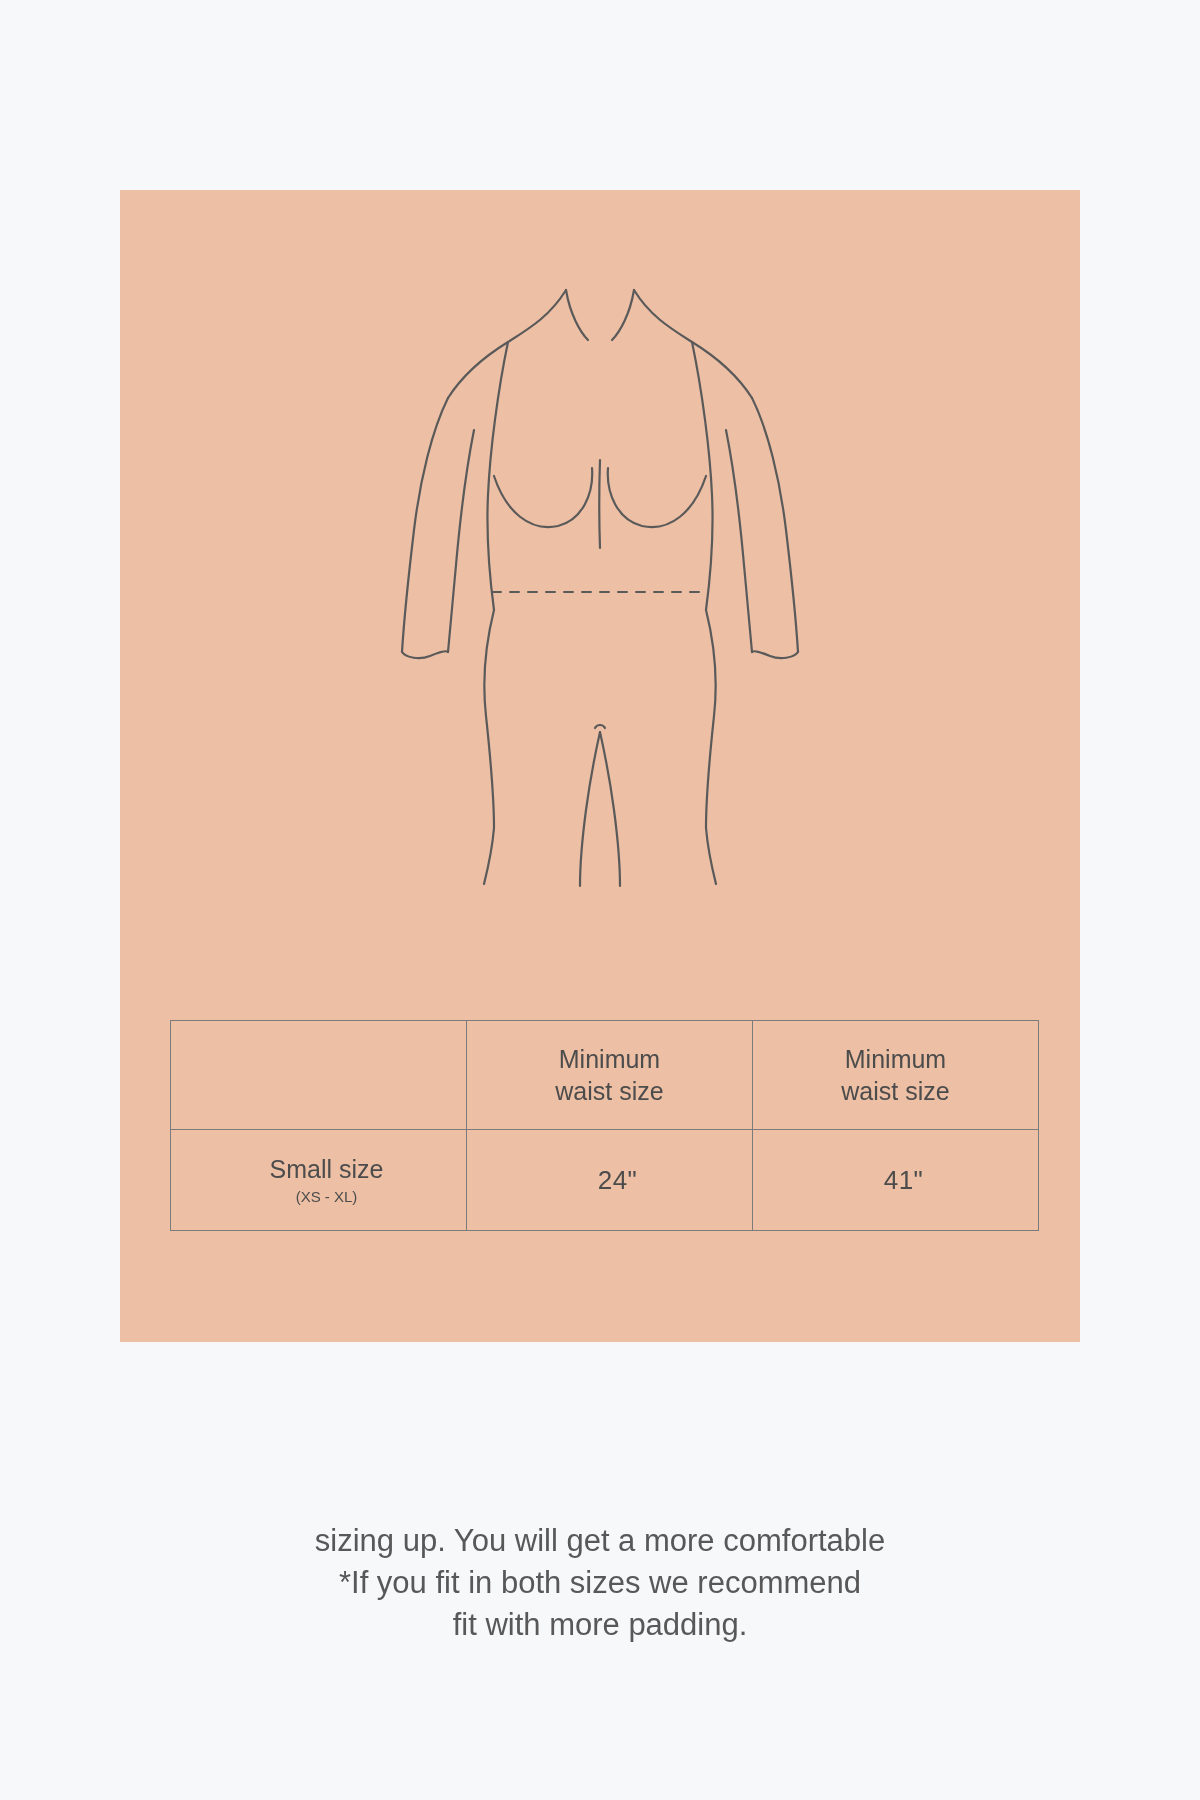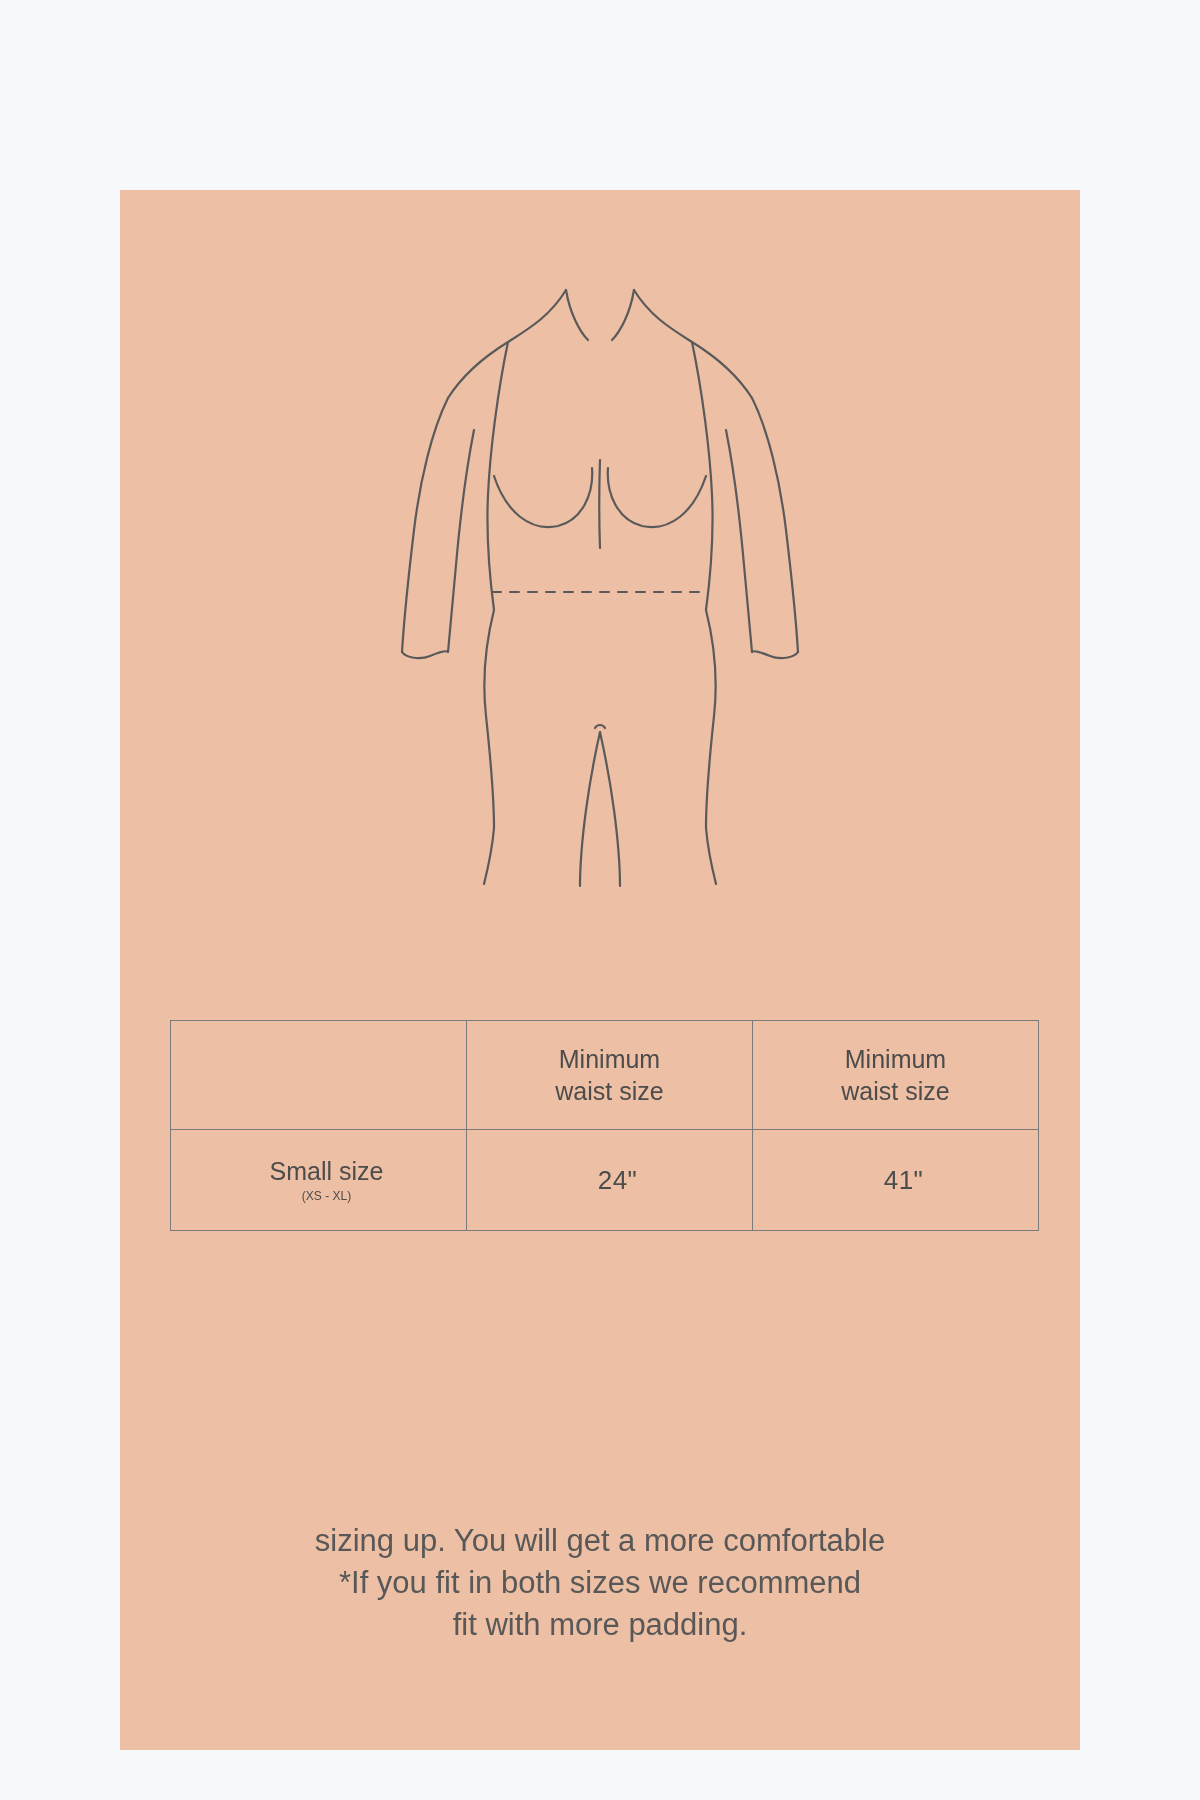--- a/index.html
+++ b/index.html
@@ -18,21 +18,21 @@
     position: relative;
     width: 1200px;
     height: 1800px;
     box-sizing: border-box;
   }
   .card {
     position: absolute;
     left: 120px;
     top: 190px;
     width: 960px;
-    height: 1560px;
+    height: 1152px;
     background: #edbfa4;
   }
   .figure-wrap {
     position: absolute;
     left: 0;
     top: 30px;
     width: 960px;
     height: 760px;
     display: flex;
     align-items: center;
@@ -71,21 +71,21 @@
   .data-row td {
     height: 100px;
     padding-left: 16px;
   }
   .rowlabel-main {
     font-size: 25px;
     line-height: 1.25;
     display: block;
   }
   .rowlabel-sub {
-    font-size: 12px;
+    font-size: 15px;
     line-height: 1.3;
     display: block;
     margin-top: 2px;
   }
   .measure {
     font-size: 26px;
     letter-spacing: 0.5px;
   }
 
   

